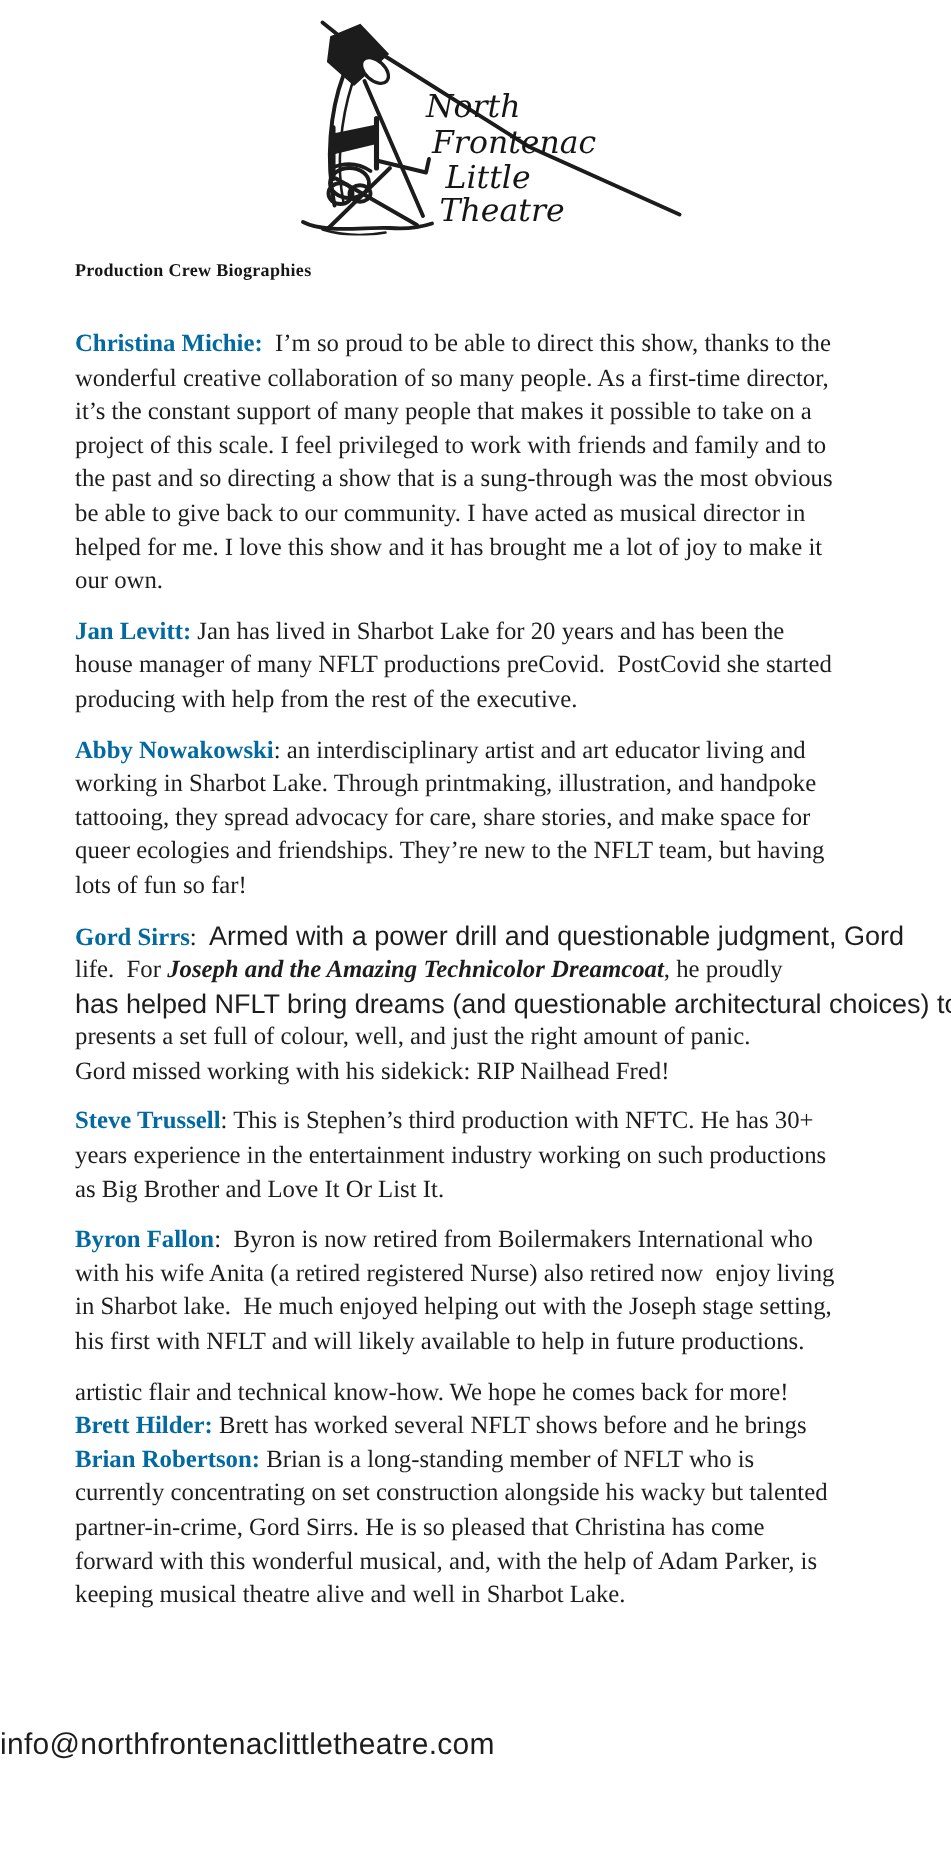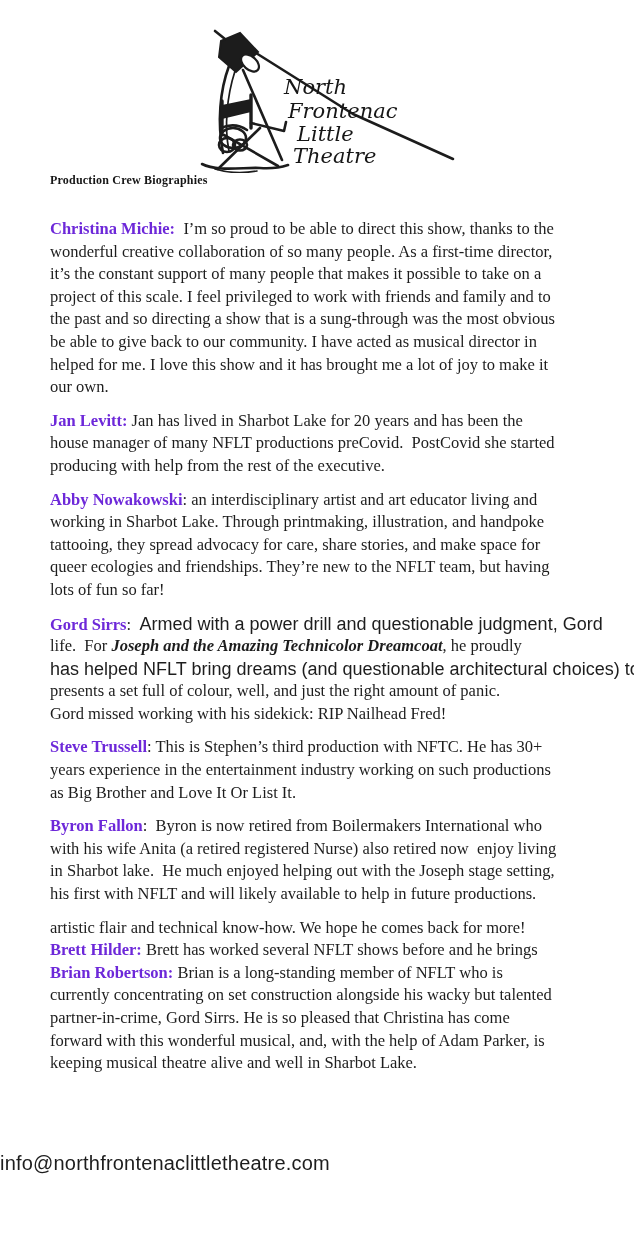--- a/index.html
+++ b/index.html
@@ -12,21 +12,21 @@
     width: 634px;
     height: 1233px;
     background: #ffffff;
     font-family: "Liberation Serif", serif;
     color: #1d1d1d;
     overflow: hidden;
   }
   .logo {
     position: absolute;
     left: 185px;
-    top: 28px;
+    top: 12px;
     width: 280px;
     height: 145px;
   }
   .heading {
     position: absolute;
     left: 50px;
     top: 173px;
     margin: 0;
     font-size: 12px;
     font-weight: bold;
@@ -43,21 +43,21 @@
   .bio {
     margin: 0 0 11px 0;
   }
   .line {
     white-space: pre;
     font-size: 16.5px;
     line-height: 22.6px;
     height: 22.6px;
   }
   .seg-n { font-family: "Liberation Serif", serif; }
-  .seg-b { font-family: "Liberation Serif", serif; font-weight: bold; color: #6d28d9; }
+  .seg-b { font-family: "Liberation Serif", serif; font-weight: bold; color: #0369a1; }
   .seg-bi { font-family: "Liberation Serif", serif; font-weight: bold; font-style: italic; }
   .seg-s { font-family: "Liberation Sans", sans-serif; font-size: 18px; }
   .footer-email {
     position: absolute;
     left: 0;
     top: 1152px;
     width: 634px;
     text-align: left;
     font-family: "Liberation Sans", sans-serif;
     font-size: 20px;

